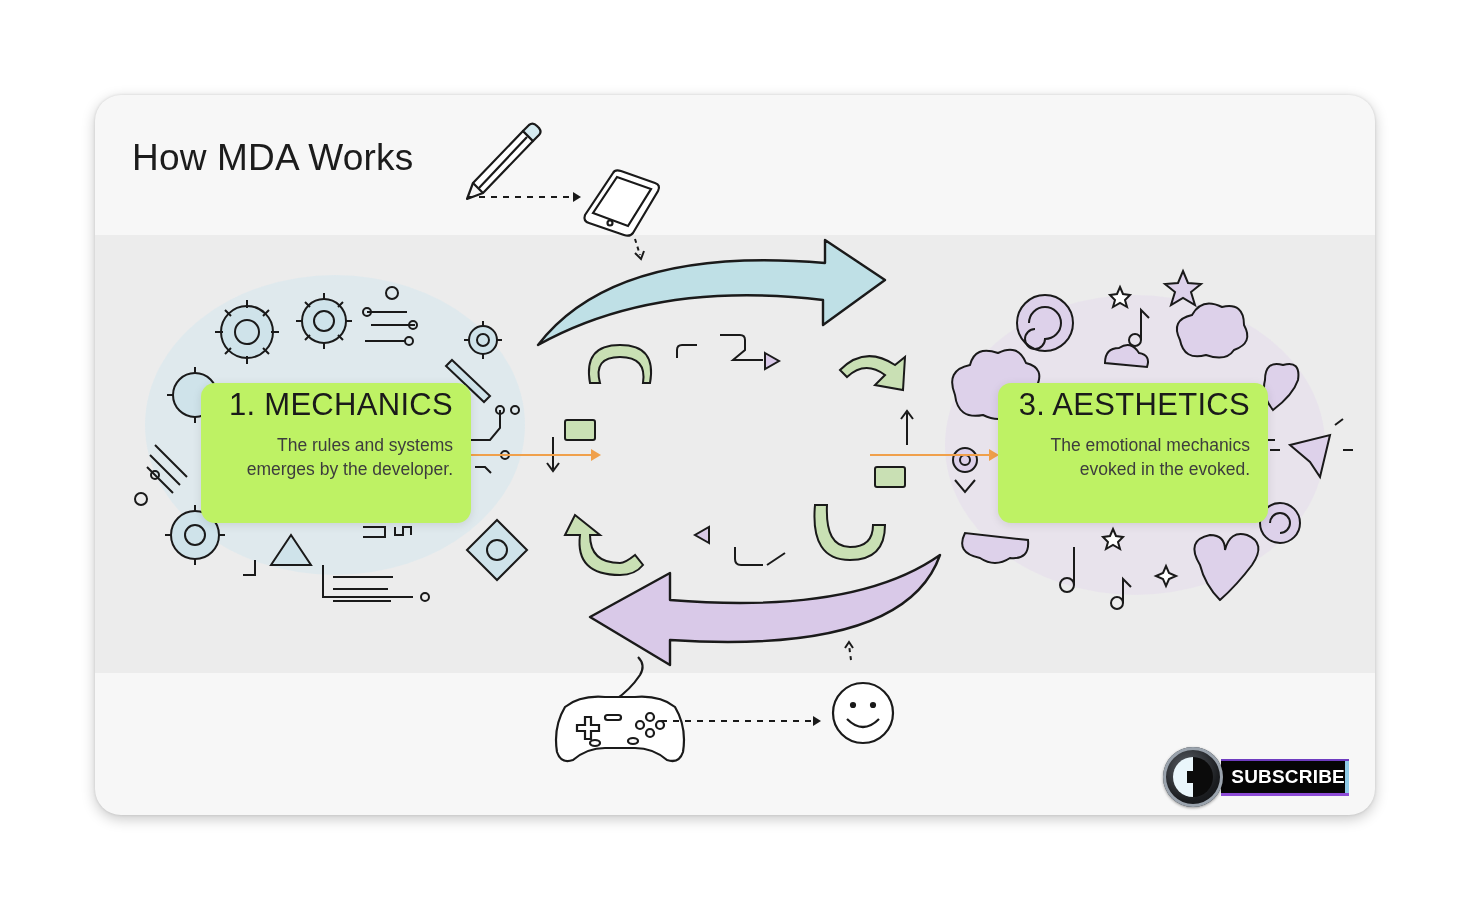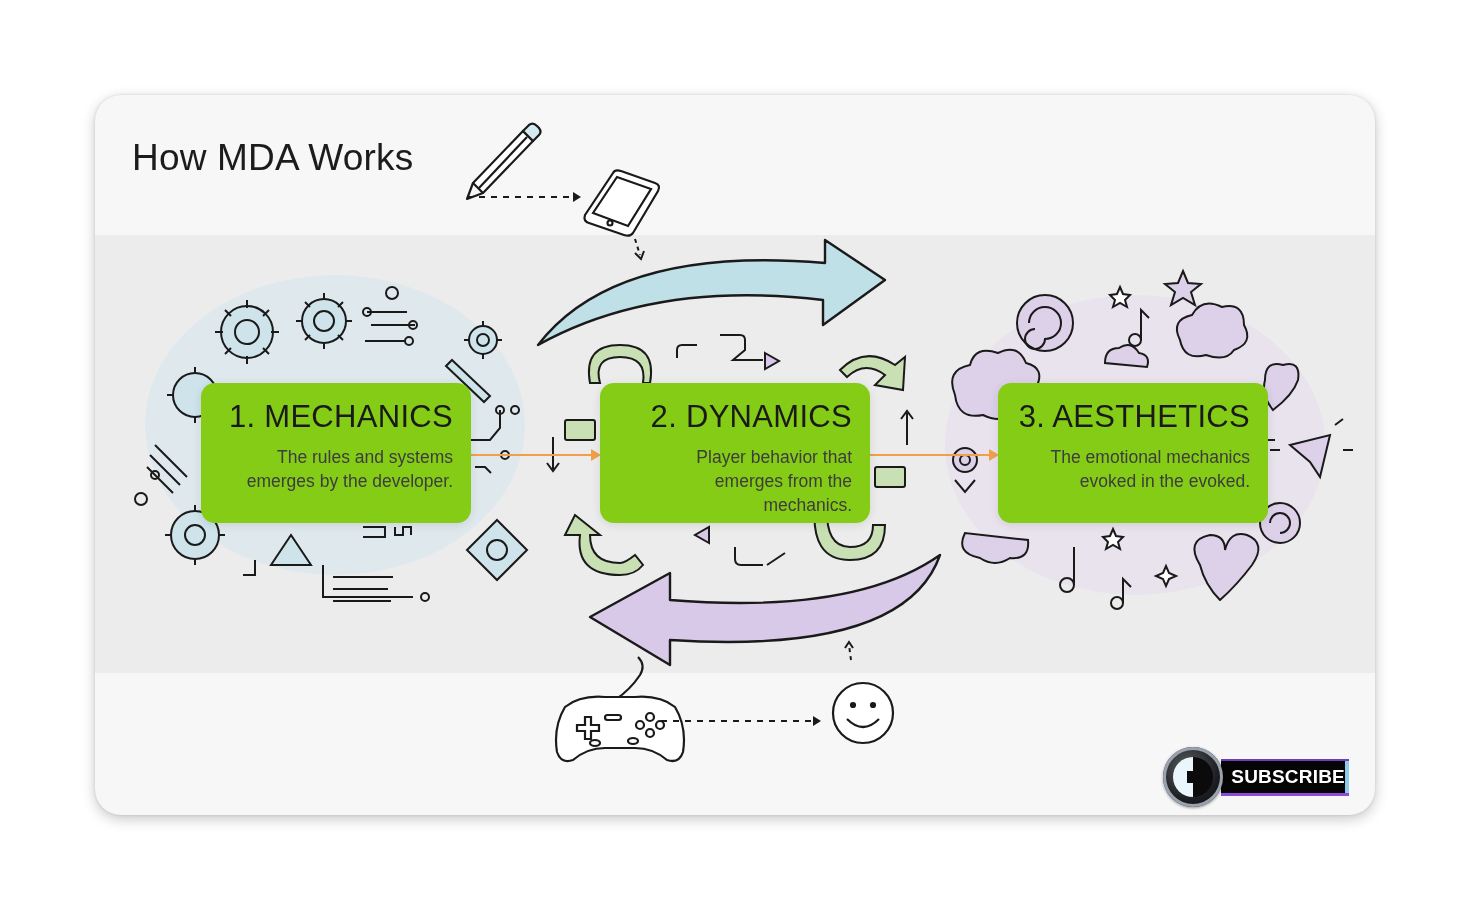--- a/index.html
+++ b/index.html
@@ -2,21 +2,21 @@
 <html><head>
 <meta charset="utf-8">
 <style>
   html,body{margin:0;padding:0;}
   body{width:1470px;height:910px;background:#ffffff;position:relative;overflow:hidden;font-family:"Liberation Sans",sans-serif;}
   .slide{position:absolute;left:95px;top:95px;width:1280px;height:720px;border-radius:26px;background:#f7f7f7;
     box-shadow:0 4px 14px rgba(0,0,0,0.22),0 0 3px rgba(0,0,0,0.12);overflow:hidden;text-align:right;}
   .band{position:absolute;left:0;top:140px;width:1280px;height:438px;background:#ececec;}
   .title{position:absolute;left:37px;top:42px;font-size:37px;color:#1c1c1c;letter-spacing:0.2px;font-family:"Liberation Sans",sans-serif;}
   svg.art{position:absolute;left:0;top:0;width:1280px;height:720px;}
-  .card{position:absolute;background:#84cc16;border-radius:14px;box-shadow:0 2px 10px rgba(0,0,0,0.10);padding:16px 18px;box-sizing:border-box;}
+  .card{position:absolute;background:#bef264;border-radius:14px;box-shadow:0 2px 10px rgba(0,0,0,0.10);padding:4px 18px;box-sizing:border-box;}
   .card h2{margin:0;font-weight:400;font-size:31px;color:#1a1a1a;letter-spacing:0.3px;font-family:"Liberation Sans",sans-serif;}
   .card p{margin:10px 0 0 14px;font-size:17.5px;line-height:24px;color:#3d3d3d;font-family:"Liberation Sans",sans-serif;}
   .card1{left:106px;top:288px;width:270px;height:140px;}
   .card2{left:505px;top:288px;width:270px;height:140px;}
   .card3{left:903px;top:288px;width:270px;height:140px;border-radius:13px;}
   .sub{position:absolute;left:1068px;top:652px;width:190px;height:62px;}
   .sub-logo{position:absolute;left:0;top:0;width:60px;height:60px;border-radius:50%;
     background:radial-gradient(circle at 40% 35%,#5a5f66 0%,#1b1d20 60%,#0c0d0f 100%);
     box-shadow:0 0 0 3px #9aa3ad inset,0 1px 3px rgba(0,0,0,0.4);}
   .sub-logo .half{position:absolute;left:10px;top:10px;width:40px;height:40px;border-radius:50%;overflow:hidden;}
@@ -216,24 +216,20 @@
     </g>
   </svg>
 
   <div class="title">How MDA Works</div>
 
   <div class="card card1">
     <h2>1. MECHANICS</h2>
     <p><span>The rules and systems</span><br><span>emerges by the developer.</span></p>
   </div>
 
-  <div class="card card2">
-    <h2>2. DYNAMICS</h2>
-    <p><span>Player behavior that</span><br><span>emerges from the</span><br><span>mechanics.</span></p>
-  </div>
 
   <div class="card card3">
     <h2>3. AESTHETICS</h2>
     <p><span>The emotional mechanics</span><br><span>evoked in the evoked.</span></p>
   </div>
 
   <div class="sub">
     <div class="sub-bar">
         <span>SUBSCRIBE</span>
       </div>

